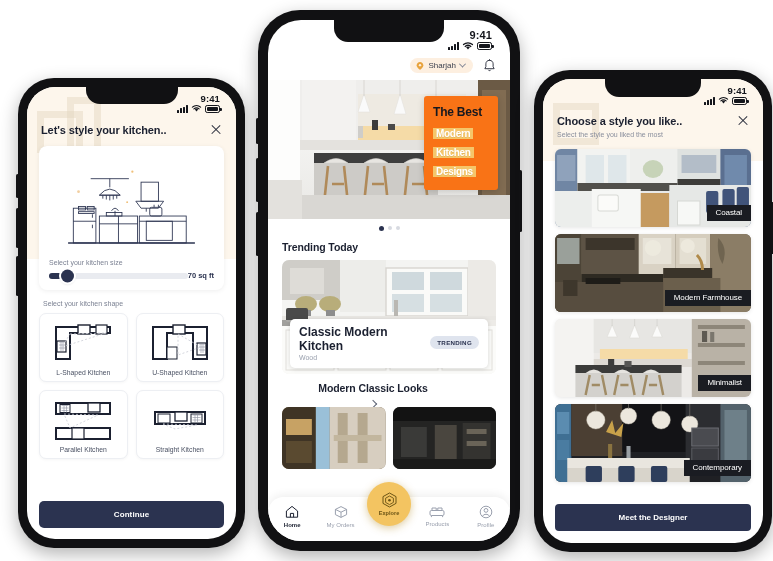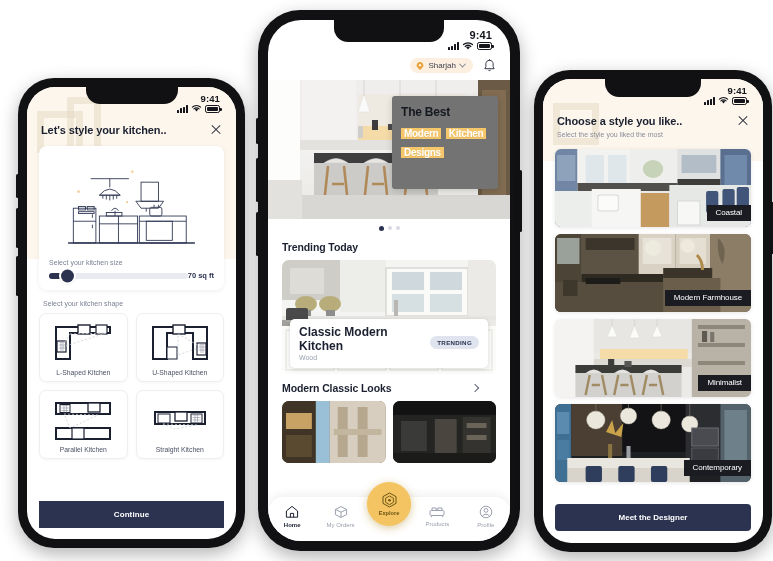--- a/index.html
+++ b/index.html
@@ -122,21 +122,21 @@
     background:#fff; border:1px solid #edeff3; border-radius:7px;
     padding:7px 5px 5px; text-align:center; cursor:pointer;
     box-shadow: 0 1px 3px rgba(0,0,0,.04);
   }
   .shape-card svg { display:block; margin: 0 auto 4px; }
   .shape-name { font-size:6.8px; color:#4a5163; }
 
   .primary-btn {
     position:absolute; left:12px; right:12px; bottom:11px; z-index:6;
     background:#2b3350; color:#fff; text-align:center;
-    border-radius:0; padding:9px 0; font-size:8px; font-weight:600;
+    border-radius:5px; padding:9px 0; font-size:8px; font-weight:600;
     cursor:pointer; letter-spacing:.1px;
   }
 
   
   .c-topbar {
     position:relative; z-index:6;
     display:flex; align-items:center; justify-content:flex-end; gap:10px;
     padding: 4px 14px 7px 0;
   }
   .loc-chip {
@@ -144,36 +144,36 @@
     background:#fdefe0; border-radius:11px; padding:3px 8px 3px 6px;
     font-size:8px; color:#3a3f4d; cursor:pointer;
   }
   .pin { width:8px; height:8px; }
   .chev { width:5px; height:5px; border-right:1.1px solid #7c8293; border-bottom:1.1px solid #7c8293; transform: rotate(45deg) translate(-1px,-1px); }
   .bell { width:13px; height:14px; cursor:pointer; }
 
   .hero { position:relative; width:100%; height:139px; overflow:hidden; }
   .hero-img { position:absolute; inset:0; }
   .hero-tag {
-    position:absolute; right:12px; top:16px; background:#737373;
-    padding:9px 9px 28px; border-radius:3px; width:106px;
+    position:absolute; right:12px; top:16px; background:#f97316;
+    padding:9px 9px 10px; border-radius:3px; width:74px;
     box-shadow:0 2px 7px rgba(0,0,0,.15);
   }
   .hero-tag .t1 { font-size:12px; font-weight:bold; color:#15181f; letter-spacing:-.2px; margin-bottom:4px; }
   .hero-tag .t2 {
     display:inline-block; background:#f5c66a; color:#fff; font-weight:bold;
     font-size:10px; letter-spacing:-.3px; padding:0 3px; margin-bottom:3px;
     text-shadow: 0 1px 0 rgba(0,0,0,.08);
   }
   .dots { display:flex; gap:4px; justify-content:center; padding:7px 0 2px; }
   .dot { width:4px; height:4px; border-radius:50%; background:#d7dae1; }
   .dot.on { background:#2b3350; width:5px; height:5px; }
 
   .sec-title { font-size:10.5px; font-weight:600; color:#1b2030; padding: 8px 14px 7px; letter-spacing:-.1px; }
-  .sec-head { display:flex; align-items:center; justify-content:space-between; padding-right:32px; }
+  .sec-head { display:flex; align-items:center; justify-content:space-between; padding-right:32px;flex-direction:column; }
   .arrow-right { width:6px; height:6px; border-top:1.3px solid #5d6374; border-right:1.3px solid #5d6374; transform:rotate(45deg); cursor:pointer; }
 
   .trend-card { position:relative; margin: 0 14px; border-radius:7px; overflow:hidden; height:114px; }
   .trend-info {
     position:absolute; left:8px; right:8px; bottom:6px; background:#fff;
     border-radius:5px; padding:6px 9px 7px;
     display:flex; align-items:center; justify-content:space-between;
     box-shadow:0 1px 5px rgba(0,0,0,.14);
   }
   .trend-info .ti-t { font-size:12px; font-weight:600; color:#1b2030; }

